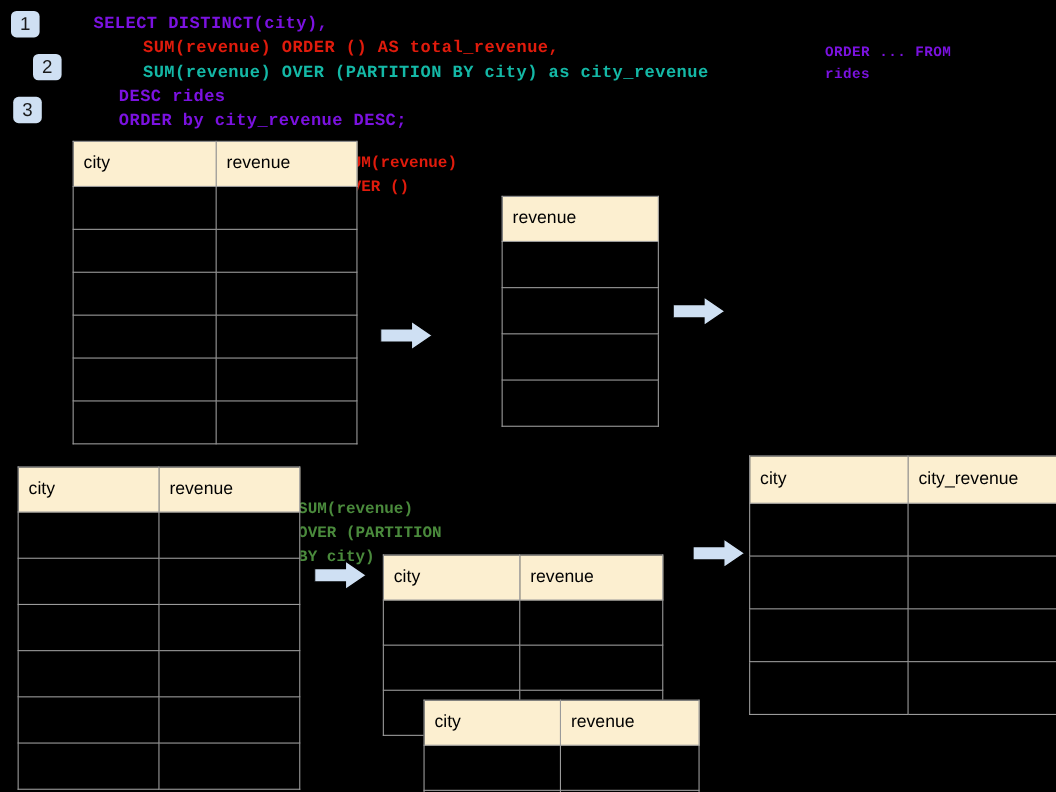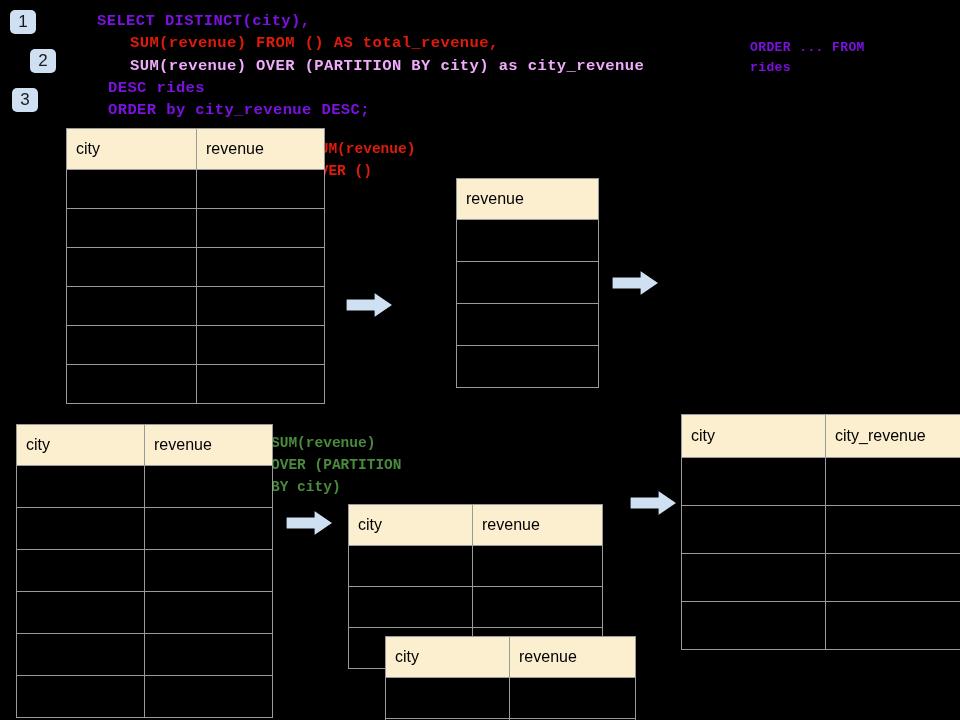--- a/index.html
+++ b/index.html
@@ -34,21 +34,21 @@
   .code {
     position: absolute;
     font-family: "Liberation Mono", monospace;
     font-size: 15.5px;
     font-weight: bold;
     letter-spacing: 0.4px;
     white-space: pre;
   }
   .c-purple { color: #7b12e0; }
   .c-red    { color: #e01b0c; }
-  .c-green  { color: #f0abfc; }
+  .c-green  { color: #14b8a6; }
 
   
   .annot {
     position: absolute;
     font-family: "Liberation Mono", monospace;
     font-size: 14.5px;
     font-weight: bold;
     white-space: pre;
     line-height: 22px;
   }
@@ -88,33 +88,33 @@
 
 <div id="canvas">
 
   <div id="badge-layer">
       <div class="badge" style="left: 10px; top: 10px;">1</div>
       <div class="badge" style="left: 30px; top: 49px;">2</div>
       <div class="badge" style="left: 12px; top: 88px;">3</div>
     </div>
 
   <div id="query-layer">
-      <div class="code c-purple" style="left: 85px; top: 12px; margin-left: 12px;">SELECT DISTINCT(city),</div>
-      <div class="code c-red" style="left: 130px; top: 34px;">SUM(revenue) FROM () AS total_revenue,</div>
+      <div class="code c-purple" style="left: 85px; top: 12px;">SELECT DISTINCT(city),</div>
+      <div class="code c-red" style="left: 130px; top: 34px;">SUM(revenue) ORDER () AS total_revenue,</div>
       <div class="code c-green" style="left: 130px; top: 57px;">SUM(revenue) OVER (PARTITION BY city) as city_revenue</div>
       <div class="code c-purple" style="left: 108px; top: 79px;">DESC rides</div>
       <div class="code c-purple" style="left: 108px; top: 101px;">ORDER by city_revenue DESC;</div>
       <div class="code c-purple" style="left: 750px; top: 38px; font-size: 13px; line-height: 20px;">ORDER ... FROM
 rides</div>
     </div>
 
   <div id="annot-layer">
       <div class="annot a-red" style="left: 311px; top: 138px;">SUM(revenue)
 OVER ()</div>
-      <div class="annot a-green" style="left: 271px; top: 432px;">SUM(revenue)
+      <div class="annot a-green" style="left: 271px; top: 452px;">SUM(revenue)
 OVER (PARTITION
 BY city)</div>
     </div>
 
   <div id="table-layer">
       <table class="tbl" style="left: 66px; top: 128px; width: 240px;">
         <thead>
           <tr>
             <th style="width: 120px; height: 40px;">city</th>
             <th style="width: 118px; height: 40px;">revenue</th>

